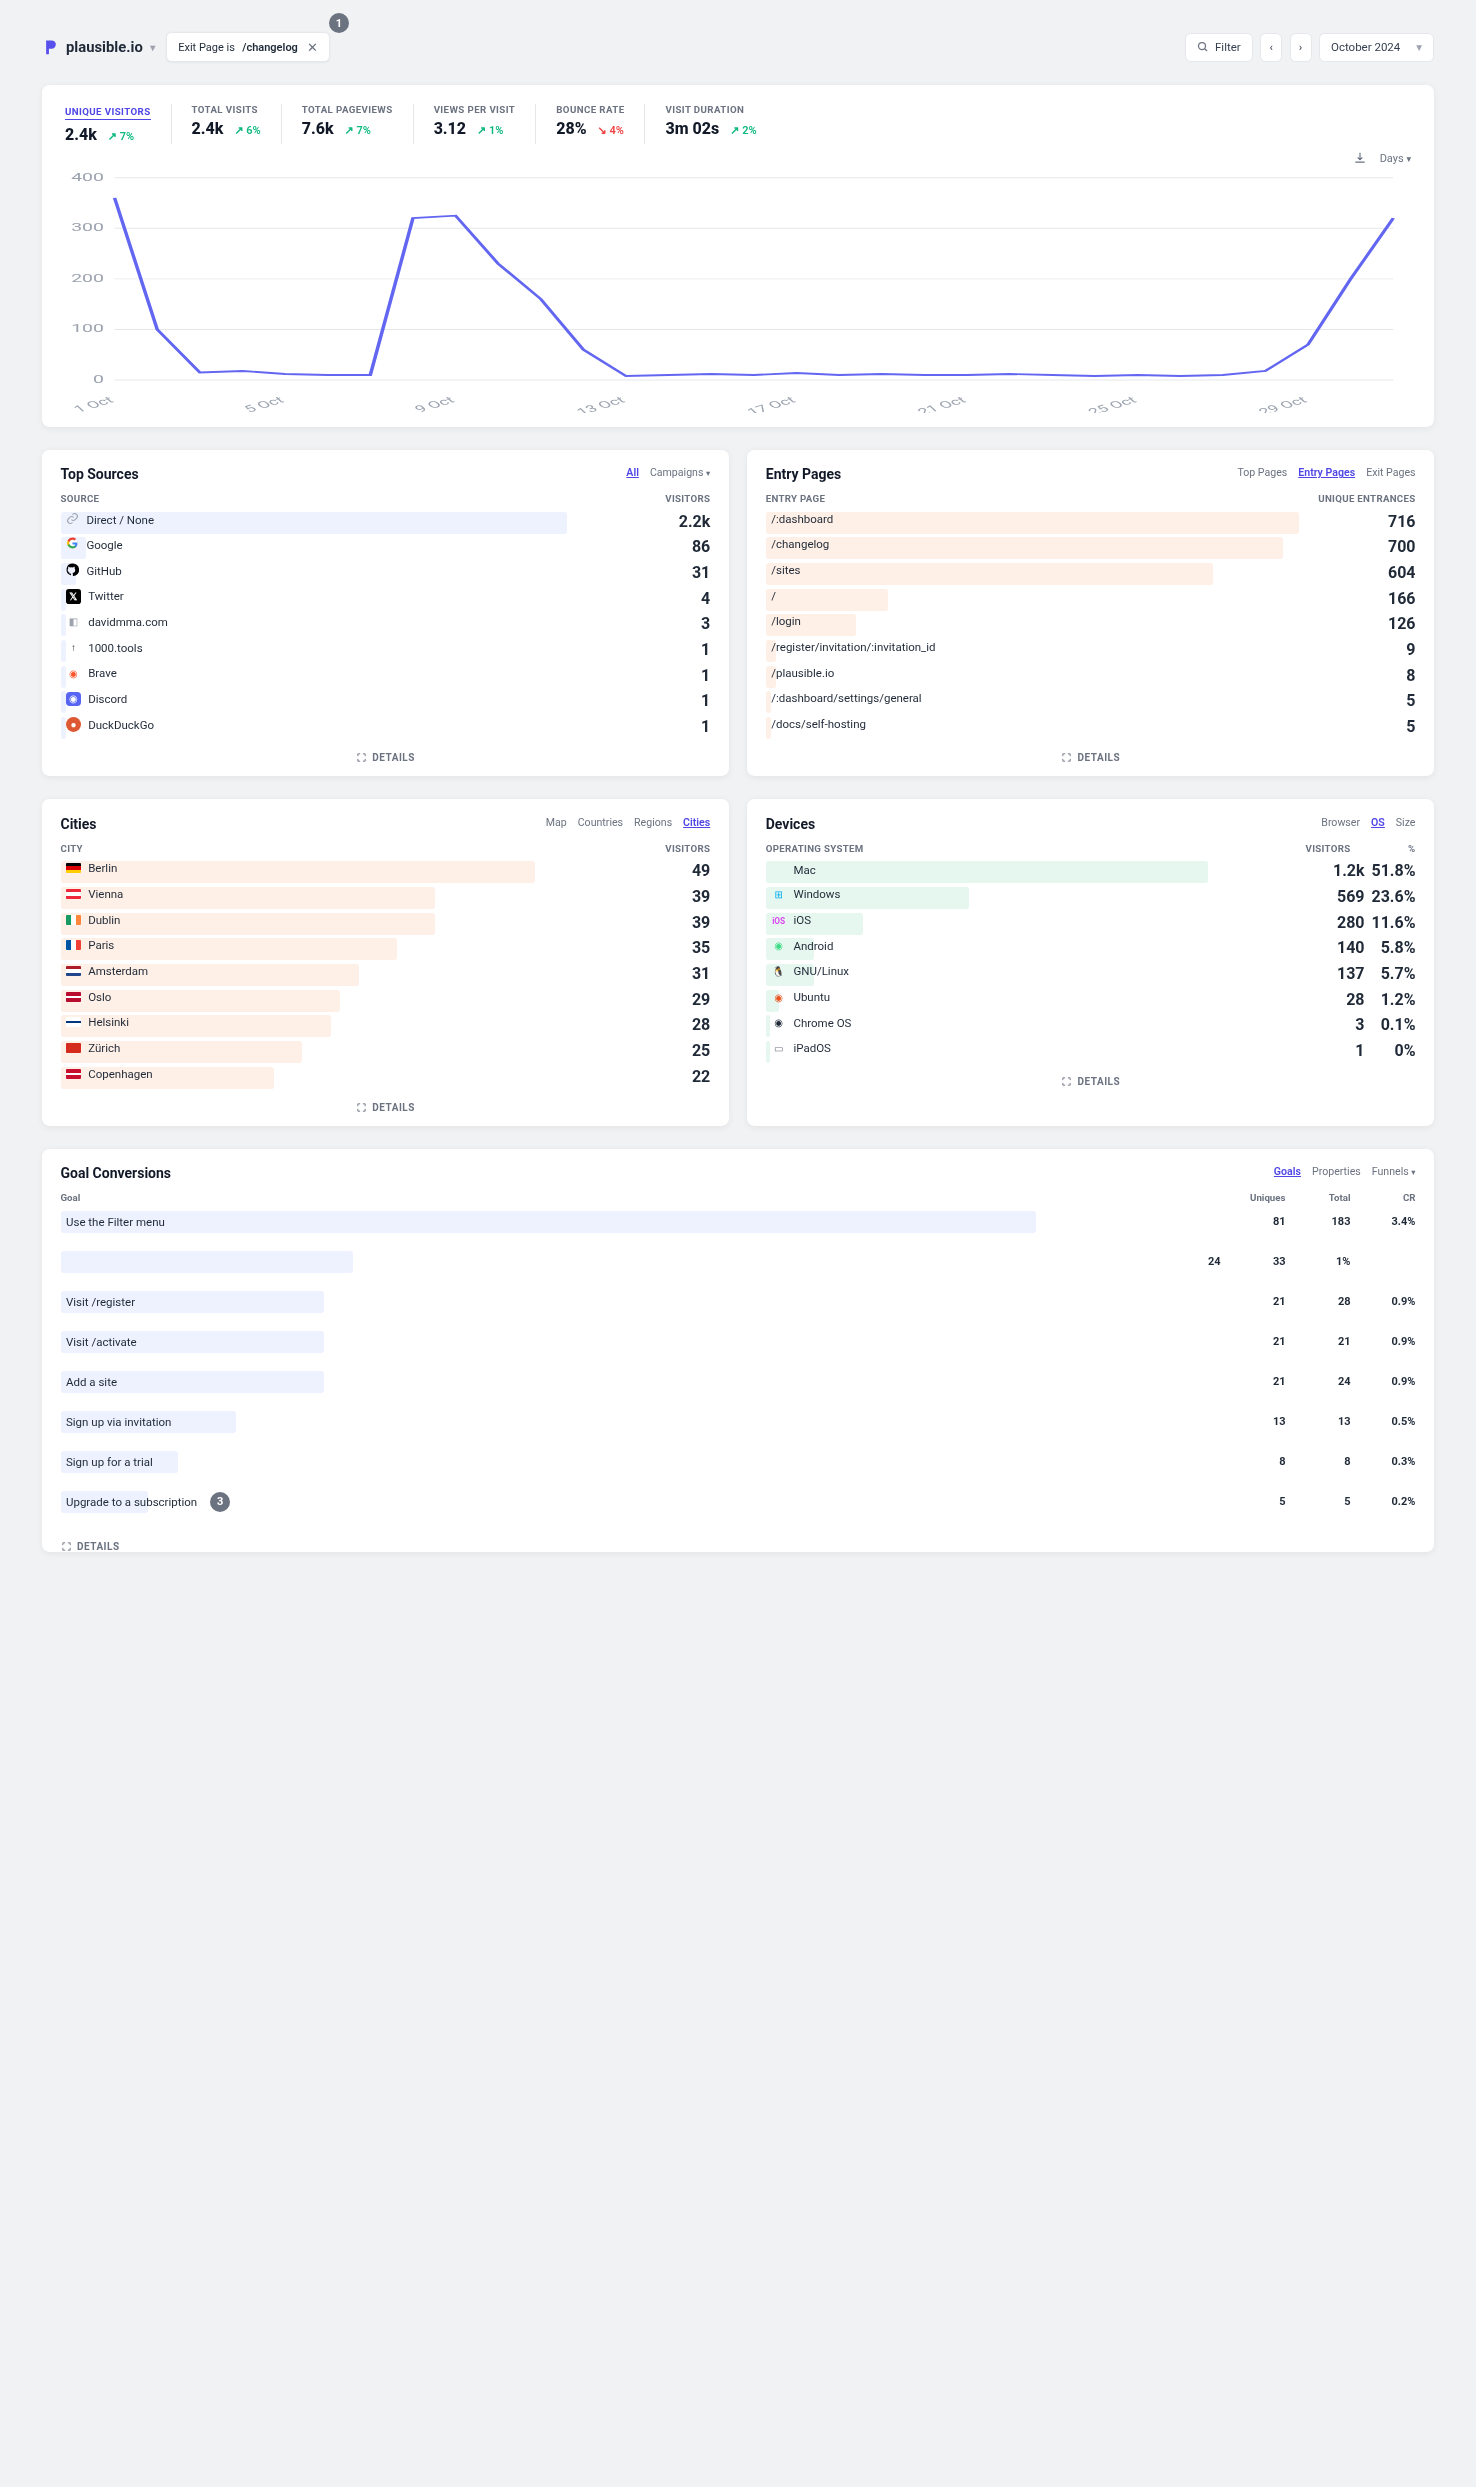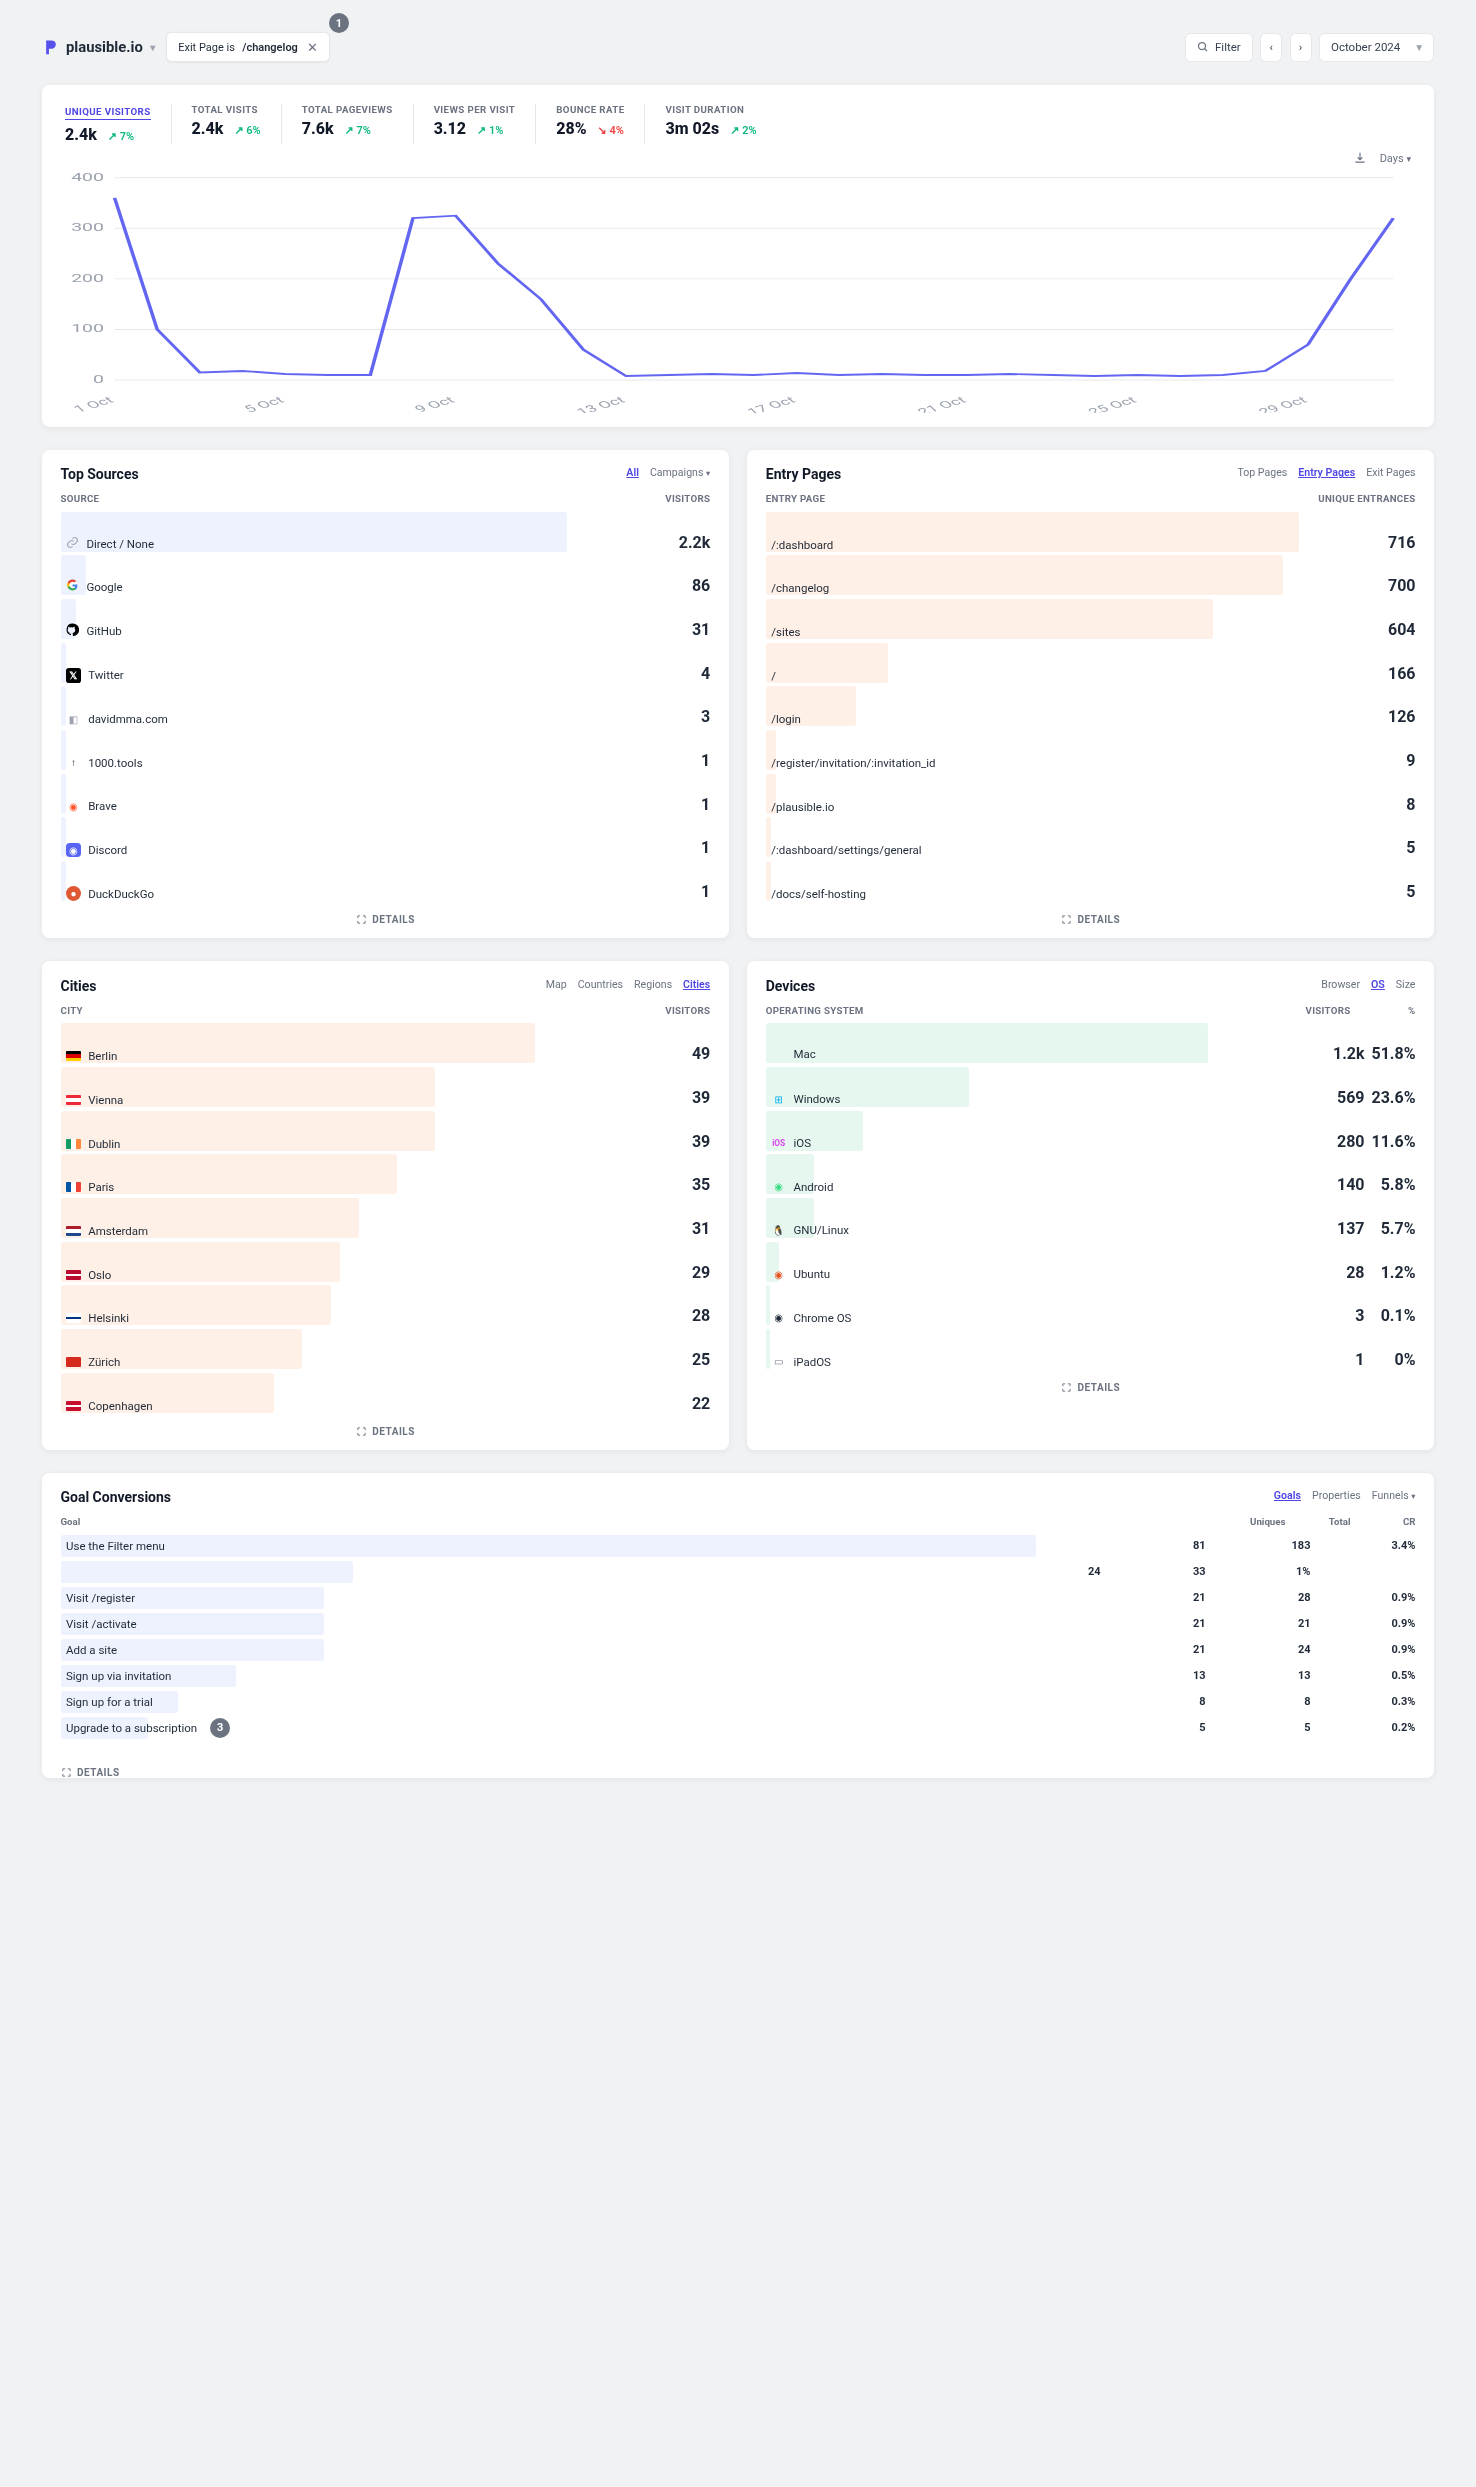--- a/index.html
+++ b/index.html
@@ -48,38 +48,38 @@
   .panel { background: #fff; border-radius: 7.4px; box-shadow: 0 1.8px 7.4px rgba(0,0,0,.06); padding: 16.6px 18.5px 0; display: flex; flex-direction: column; }
   .panel-head { display: flex; justify-content: space-between; align-items: flex-start; margin-bottom: 11px; position: relative; }
   .panel-title { font-size: 14px; font-weight: 700; color: #111827; }
   .tabs { display: flex; gap: 11px; font-size: 10.6px; color: #6b7280; }
   .tabs .tab { cursor: pointer; }
   .tabs .tab.active { color: #4f46e5; text-decoration: underline; font-weight: 600; text-align: center; }
   
   .table-head { display: flex; justify-content: space-between; font-size: 9.7px; color: #6b7280; font-weight: 700; text-transform: uppercase; letter-spacing: 0.3px; margin-bottom: 7.4px; }
   
   .rows { display: flex; flex-direction: column; gap: 3.7px; }
-  .row { position: relative; display: flex; align-items: flex-end; height: 40px; font-size: 11.5px; }
+  .row { position: relative; display: flex; align-items: flex-start; height: 22px; font-size: 11.5px; }
   .row .bar { position: absolute; left: 0; top: 0; bottom: 0; border-radius: 2.8px; z-index: 0; }
   .row .label { position: relative; z-index: 1; display: flex; align-items: center; gap: 7.4px; padding-left: 5.5px; flex: 1; min-width: 0; white-space: nowrap; overflow: hidden; text-overflow: ellipsis; }
   .row .num { position: relative; z-index: 1; font-weight: 700; font-size: 16px; text-align: right; min-width: 46px; }
   .row .num.pct { min-width: 51px; }
   
   .bar-indigo { background: #eef2ff; }
   .bar-orange { background: #fef0e6; }
   .bar-green { background: #e6f7ef; }
   
   .ico-sm { width: 14.8px; height: 14.8px; display: inline-flex; align-items: center; justify-content: center; border-radius: 2.8px; font-size: 10px; flex-shrink: 0; }
   
   .details-btn { margin: 13px auto 13px; display: flex; align-items: center; gap: 5.5px; font-size: 10px; font-weight: 700; color: #6b7280; letter-spacing: 0.5px; cursor: pointer; }
   
   .goals-panel { background: #fff; border-radius: 7.4px; box-shadow: 0 1.8px 7.4px rgba(0,0,0,.06); padding: 16.6px 18.5px 0; }
   .goals-head-row { display: grid; grid-template-columns: 1fr 65px 65px 65px; font-size: 9.7px; color: #6b7280; font-weight: 700; text-transform: none; margin-bottom: 7.4px; }
   .goals-head-row span:not(:first-child) { text-align: right; }
-  .goal-row { position: relative; display: grid; grid-template-columns: 1fr 65px 65px 65px; align-items: center; height: 22px; font-size: 11.5px; margin-bottom: 4px; gap: 40px; }
+  .goal-row { position: relative; display: grid; grid-template-columns: 1fr 65px 65px 65px; align-items: center; height: 22px; font-size: 11.5px; margin-bottom: 18px; }
   .goal-row .bar { position: absolute; left: 0; top: 0; bottom: 0; background: #eef2ff; border-radius: 2.8px; }
   .goal-row .glabel { position: relative; z-index: 1; padding-left: 5.5px; display: flex; align-items: center; gap: 9.2px; }
   .goal-row .gnum { position: relative; z-index: 1; text-align: right; font-weight: 700; font-size: 11px; }
   
   .flag { width: 14.8px; height: 10px; display: inline-block; border-radius: 0.9px; flex-shrink: 0; background: #ddd; }
 </style>
 </head>
 <body>
 
 <div class="header">

